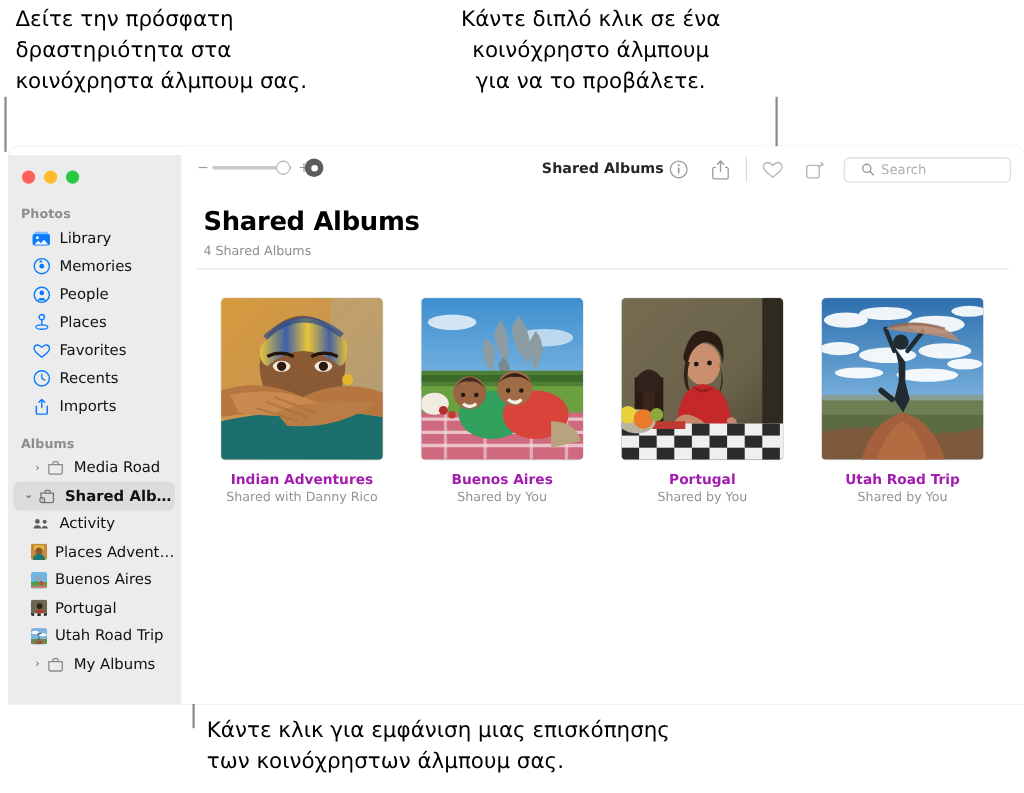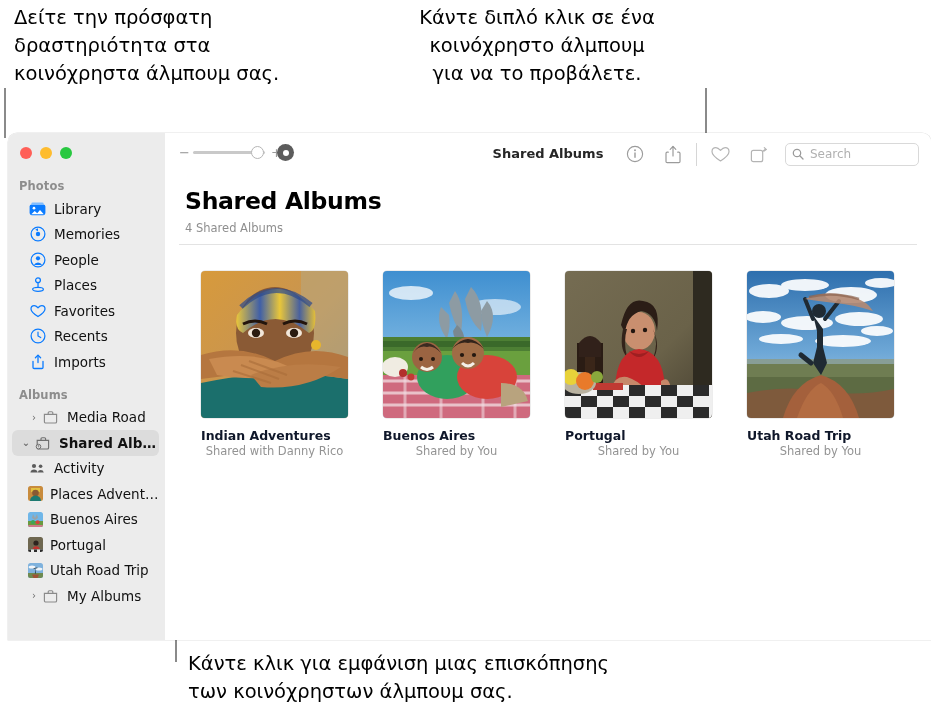--- a/index.html
+++ b/index.html
@@ -22,21 +22,21 @@
 
   
   .window{
     position:absolute;left:8px;top:133px;width:923px;height:507px;
     background:#ffffff;border-radius:9px 9px 0 0;overflow:hidden;
     box-shadow:0 0 0 0.5px rgba(0,0,0,0.12);
   }
 
   
   .sidebar{
-    position:absolute;left:0;top:0;width:157px;height:100%;
+    position:absolute;left:0;top:8px;width:157px;height:100%;
     background:#ececec;
   }
   .traffic{position:absolute;left:12px;top:14px;display:flex;gap:8px;align-items:center;}
   .dot{width:12px;height:12px;border-radius:50%;}
   .dot.red{background:#ff5f57;}
   .dot.yellow{background:#febc2e;}
   .dot.green{background:#28c840;}
 
   .side-scroll{position:absolute;left:0;top:42px;width:157px;bottom:0;}
   .side-header{
@@ -63,36 +63,36 @@
   .zoom-track{position:relative;width:72px;height:3px;background:#c9c9c9;border-radius:2px;}
   .zoom-knob{position:absolute;left:58px;top:-5px;width:13px;height:13px;border-radius:50%;background:#fff;border:1.2px solid #b5b5b5;box-sizing:border-box;}
   .ring-btn{position:absolute;left:112px;top:11px;width:17px;height:17px;border-radius:50%;background:#5c5c5c;display:flex;align-items:center;justify-content:center;}
   .ring-btn i{display:block;width:6px;height:6px;border-radius:50%;background:#fff;}
   .tb-title{position:absolute;left:0;right:0;top:13px;text-align:center;font-size:13px;font-weight:700;color:#262626;}
   .tb-right{position:absolute;right:12px;top:8px;display:flex;align-items:center;gap:0px;}
   .tb-btn{width:38px;height:26px;display:flex;align-items:center;justify-content:center;color:#9b9b9b;}
   .tb-sep{width:1px;height:23px;background:#d6d6d6;margin:0 4px;}
   .searchbox{
     display:flex;align-items:center;gap:6px;width:120px;height:21px;
-    border:1px solid #d9d9d9;border-radius:5px;padding:0 6px;margin-left:8px;background:#fff;
+    border:1px solid #d9d9d9;border-radius:5px;padding:0 15px;margin-left:8px;background:#fff;
   }
   .searchbox .ph{font-size:12px;color:#b0b0b0;}
 
   .page-head{padding:12px 0 0 20px;}
   .page-title{font-size:23.5px;font-weight:700;color:#000;letter-spacing:-0.3px;}
   .page-sub{font-size:11.5px;color:#8e8e8e;margin-top:6px;}
   .divider{height:1px;background:#e3e3e3;margin:9px 14px 0 14px;}
 
   .grid{display:flex;padding:26px 0 0 36px;gap:35px;}
   .album{width:147px;}
   .album .photo{
     width:147px;height:147px;border-radius:4px;overflow:hidden;position:relative;
     box-shadow:0 0 0 0.5px rgba(0,0,0,0.14);background:#ddd;
   }
-  .album .name{margin-top:10px;text-align:left;font-size:12.5px;font-weight:700;color:#0f172a;}
+  .album .name{margin-top:10px;text-align:center;font-size:12.5px;font-weight:700;color:#a21caf;}
   .album .meta{margin-top:1px;text-align:center;font-size:11.5px;color:#939393;}
 
   svg{display:block;}
 </style>
 </head>
 <body>
 
 <div class="stage">
 
   <div class="callout" id="callout-right">Κάντε διπλό κλικ σε ένα

